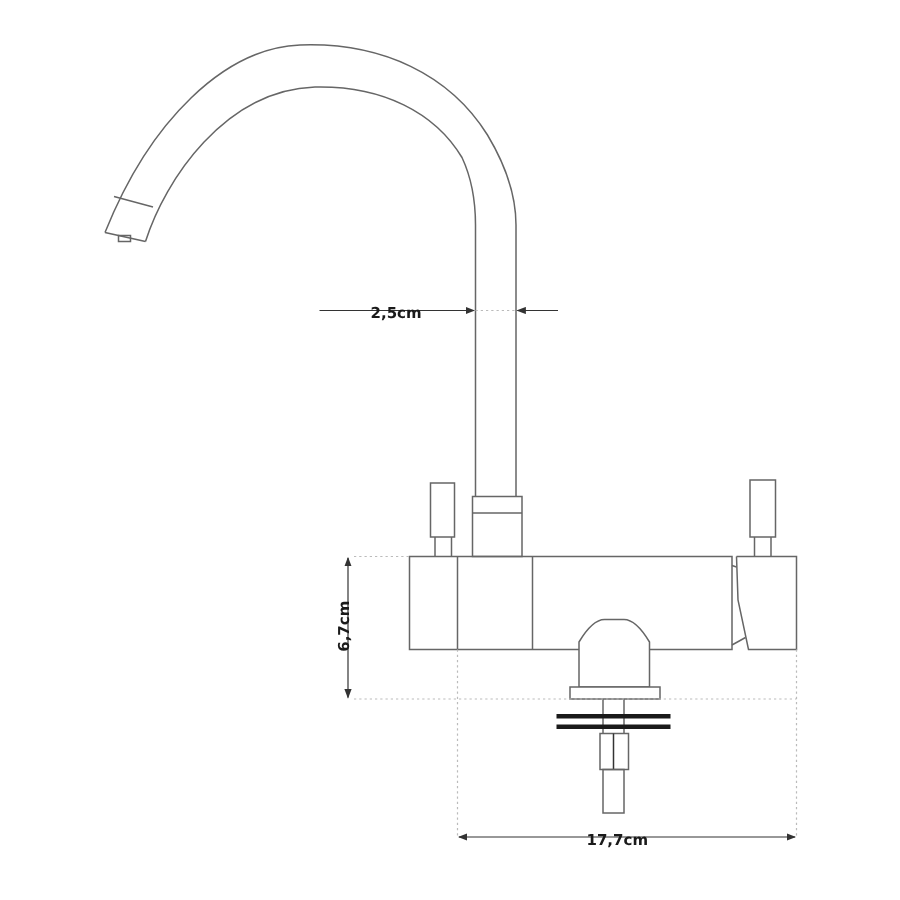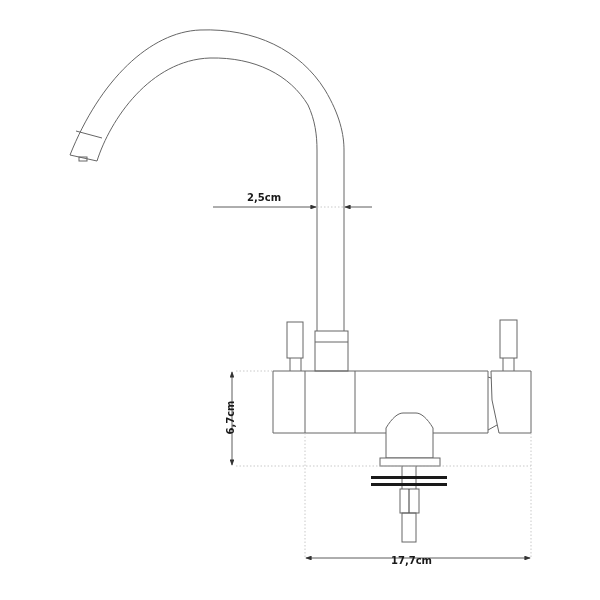--- a/index.html
+++ b/index.html
@@ -1,21 +1,21 @@
 <!DOCTYPE html>
 <html><head>
   <meta charset="utf-8">
   <style>
     html, body { margin:0; padding:0; background:#ffffff; }
     body { width:600px; height:600px; position:relative; overflow:hidden;
            font-family:"Liberation Sans", sans-serif; }
     svg { position:absolute; left:0; top:0; }
     .label { position:absolute; font-family:"DejaVu Sans", sans-serif; font-weight:bold;
              font-size:10px; color:#1a1a1a; white-space:nowrap; }
-    .label-pipe { left:247px; top:192px; }
+    .label-pipe { left:247px; top:204px; }
     .label-height { left:213px; top:412px; transform:rotate(-90deg); transform-origin:center; }
     .label-width { left:391px; top:534px;margin-top:21px; }
   </style>
 </head>
 <body>
 
 <svg width="600" height="600" viewBox="0 0 600 600">
   <defs>
     <marker id="arr" markerWidth="8" markerHeight="6" refX="7" refY="3" orient="auto-start-reverse">
       <path d="M0,0 L8,3 L0,6 z" fill="#333"></path>

